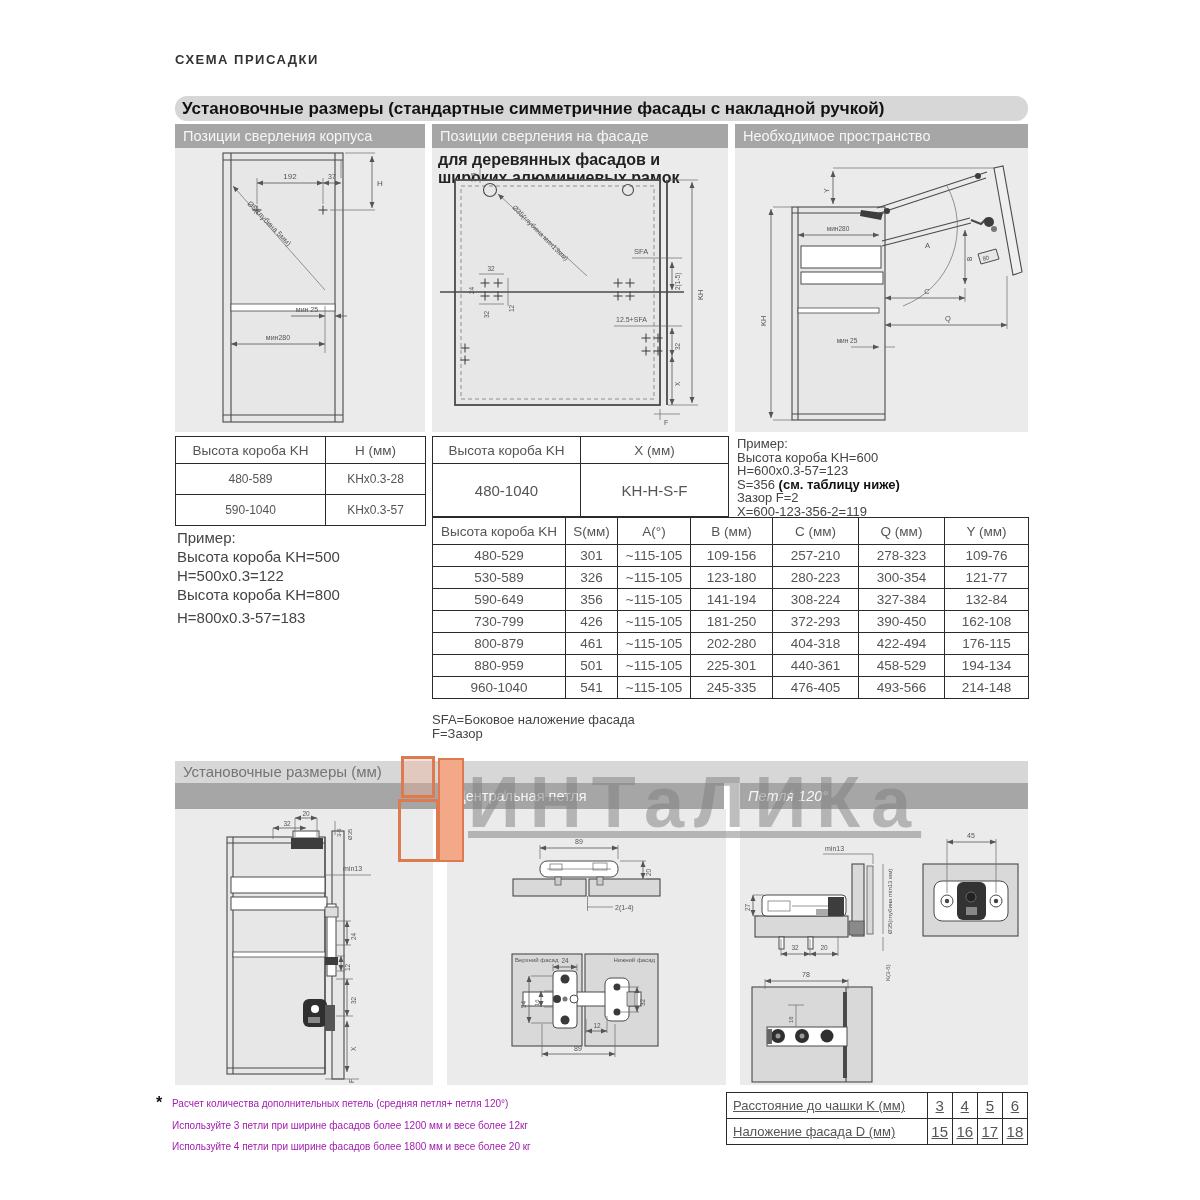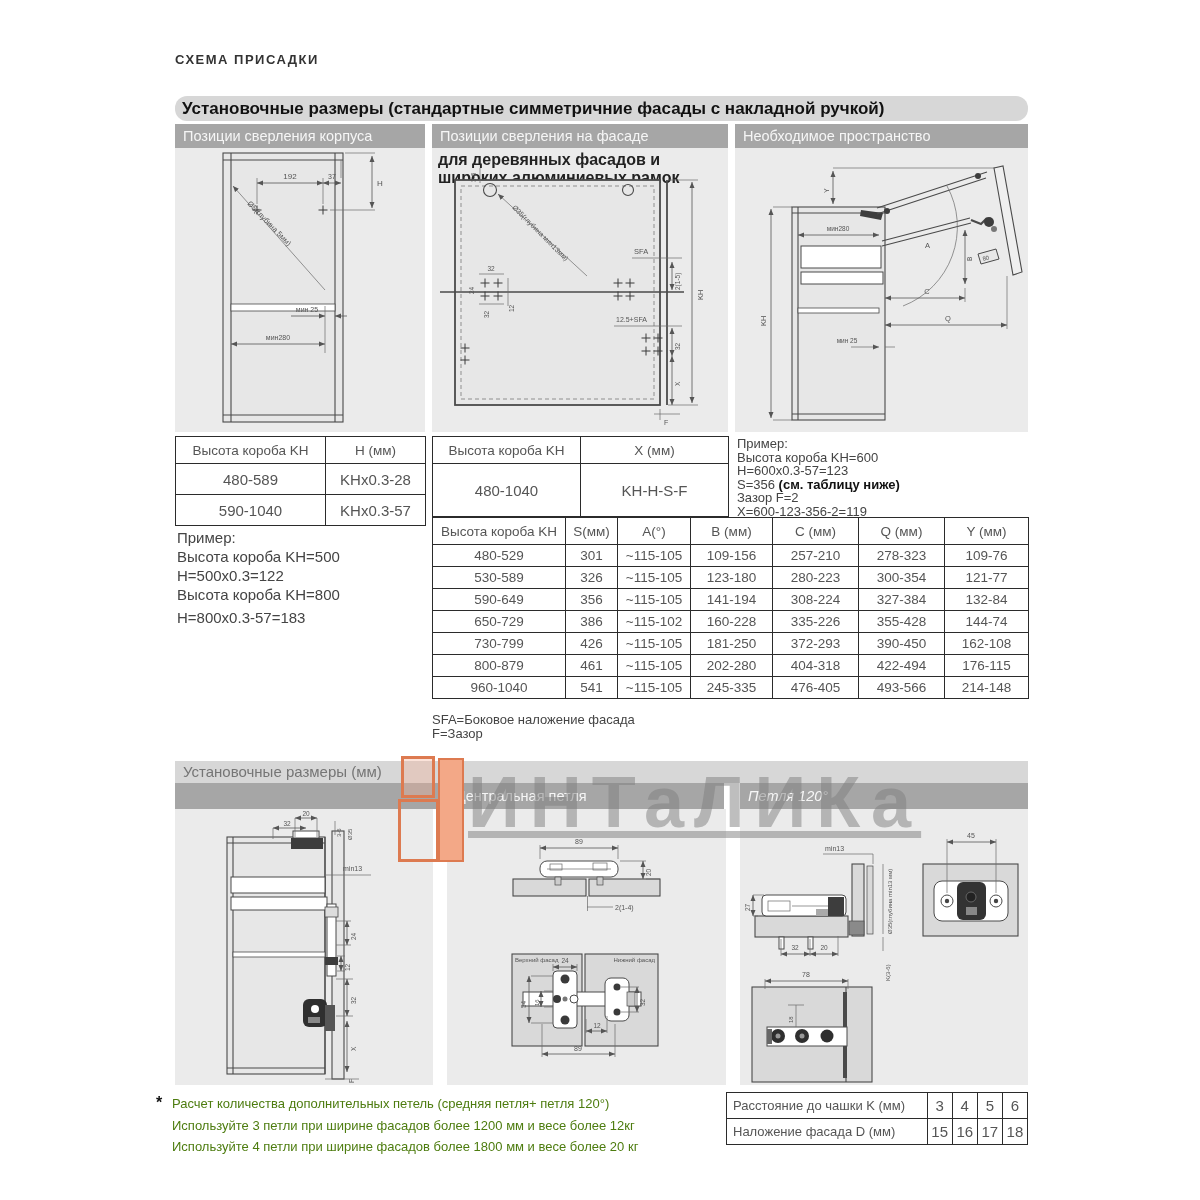--- a/index.html
+++ b/index.html
@@ -8,33 +8,33 @@
   .abs{position:absolute;}
   .kicker{font-size:13px;font-weight:bold;letter-spacing:1.5px;color:#333;}
   .main-title{background:#d7d7d7;color:#111;font-weight:bold;font-size:17px;line-height:25px;padding-left:7px;border-radius:12px;}
   .panel-h{background:#a6a6a6;color:#f6f6f6;font-size:14.5px;line-height:24px;padding-left:8px;overflow:hidden;white-space:nowrap;}
   .panel-b{background:#ebebeb;}
   .subtitle{font-size:16px;font-weight:bold;color:#222;}
   .band1{background:#d7d7d7;color:#757575;font-size:15px;line-height:22px;padding-left:8px;}
   table{border-collapse:collapse;background:#fff;table-layout:fixed;}
   td,th{border:1.5px solid #2b2b2b;color:#555;text-align:center;padding:0;overflow:hidden;}
   .ctab{width:250px;} .ctab th{height:26px;font-size:13.5px;font-weight:normal;}
-  .ctab td{height:30px;font-size:15px;}
+  .ctab td{height:30px;font-size:12px;}
   .ftab{width:296px;} .ftab th{height:26px;font-size:13.5px;font-weight:normal;}
   .ftab td{height:52px;font-size:15px;}
   .mtab{width:596px;} .mtab th{height:26px;font-size:13.5px;font-weight:normal;}
   .mtab td{height:21px;font-size:13.5px;}
-  .ktab{width:302px;} .ktab td{height:25px;}
+  .ktab{width:302px;} .ktab td{height:25px;text-decoration:underline;}
   .ktab .klbl{font-size:13px;text-align:left;padding-left:6px;}
   .ktab .kval{font-size:15px;}
   .ex{color:#444;font-size:15px;line-height:19px;}
   .fex{color:#444;font-size:13px;line-height:13.5px;}
   .fex b{color:#111;}
   .notes{color:#444;font-size:13px;line-height:14px;}
-  .fnote{color:#4d7c0f;font-size:13px;line-height:21.5px;}
+  .fnote{color:#a21caf;font-size:10px;line-height:21.5px;}
   .fnstar{color:#111;font-weight:bold;font-size:16px;}
   
   .wm-text{color:rgba(125,125,125,.5);font-size:72px;font-weight:bold;letter-spacing:10px;line-height:1;z-index:30;pointer-events:none;}
   .wm-logo{z-index:31;pointer-events:none;}
   .wm-logo span{position:absolute;display:block;}
   .lg1{left:3px;top:0;width:28px;height:36px;border:3px solid #DD7A50;background:rgba(244,176,148,.35);}
   .lg2{left:0;top:43px;width:35px;height:57px;border:3px solid #DD7A50;}
   .lg3{left:40px;top:2px;width:22px;height:100px;background:#F3A887;border:2px solid #DD7A50;}
   
   svg{overflow:visible;}
@@ -286,45 +286,45 @@
     <tr>
       <td>590-649</td>
           <td>356</td>
           <td>~115-105</td>
           <td>141-194</td>
           <td>308-224</td>
           <td>327-384</td>
           <td>132-84</td>
     </tr>
     <tr>
-      <td>650-729</td>
-          <td>386</td>
-          <td>~115-102</td>
-          <td>160-228</td>
-          <td>335-226</td>
-          <td>355-428</td>
-          <td>144-74</td>
-    </tr>
-    <tr>
       <td>730-799</td>
           <td>426</td>
           <td>~115-105</td>
           <td>181-250</td>
           <td>372-293</td>
           <td>390-450</td>
           <td>162-108</td>
     </tr>
     <tr>
       <td>800-879</td>
           <td>461</td>
           <td>~115-105</td>
           <td>202-280</td>
           <td>404-318</td>
           <td>422-494</td>
           <td>176-115</td>
+    </tr>
+    <tr>
+      <td>880-959</td>
+          <td>501</td>
+          <td>~115-105</td>
+          <td>225-301</td>
+          <td>440-361</td>
+          <td>458-529</td>
+          <td>194-134</td>
     </tr>
     <tr>
       <td>960-1040</td>
           <td>541</td>
           <td>~115-105</td>
           <td>245-335</td>
           <td>476-405</td>
           <td>493-566</td>
           <td>214-148</td>
     </tr>

